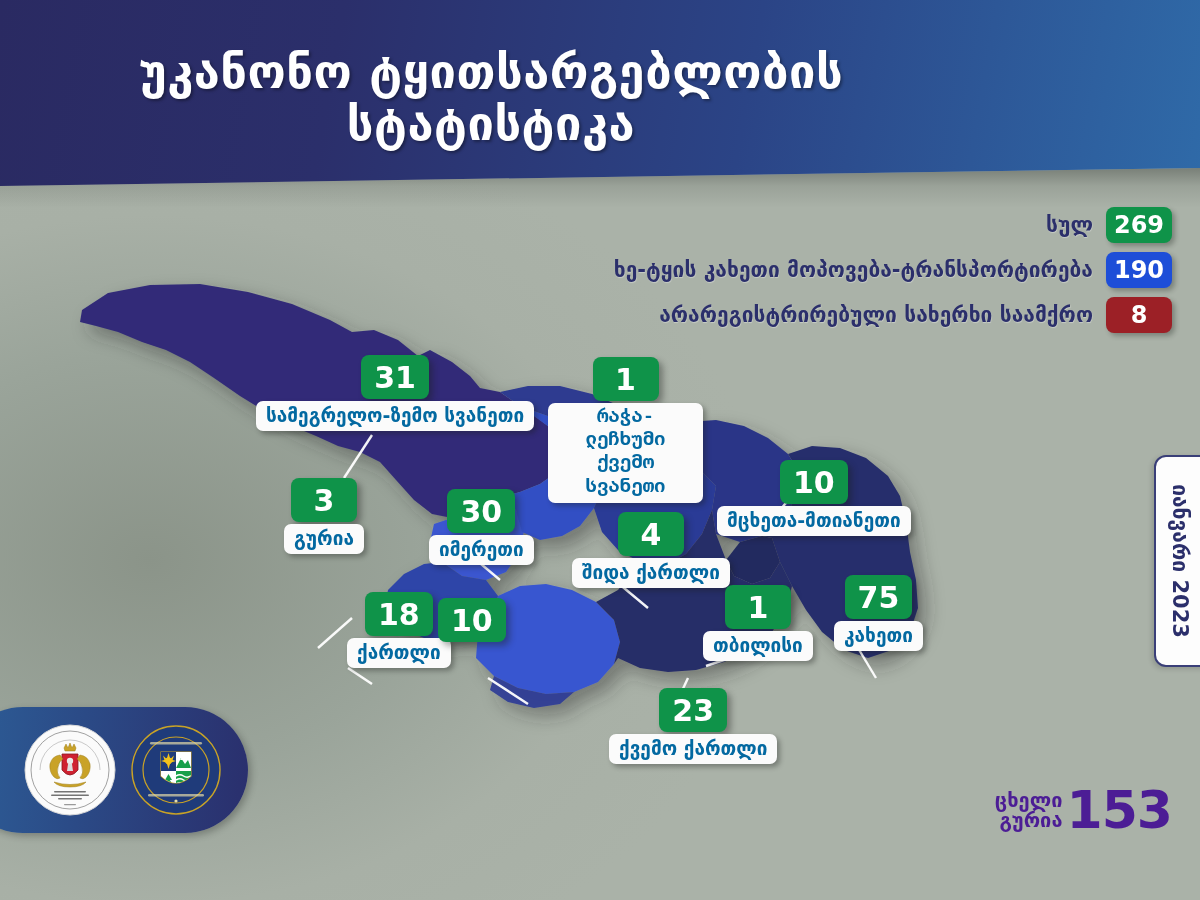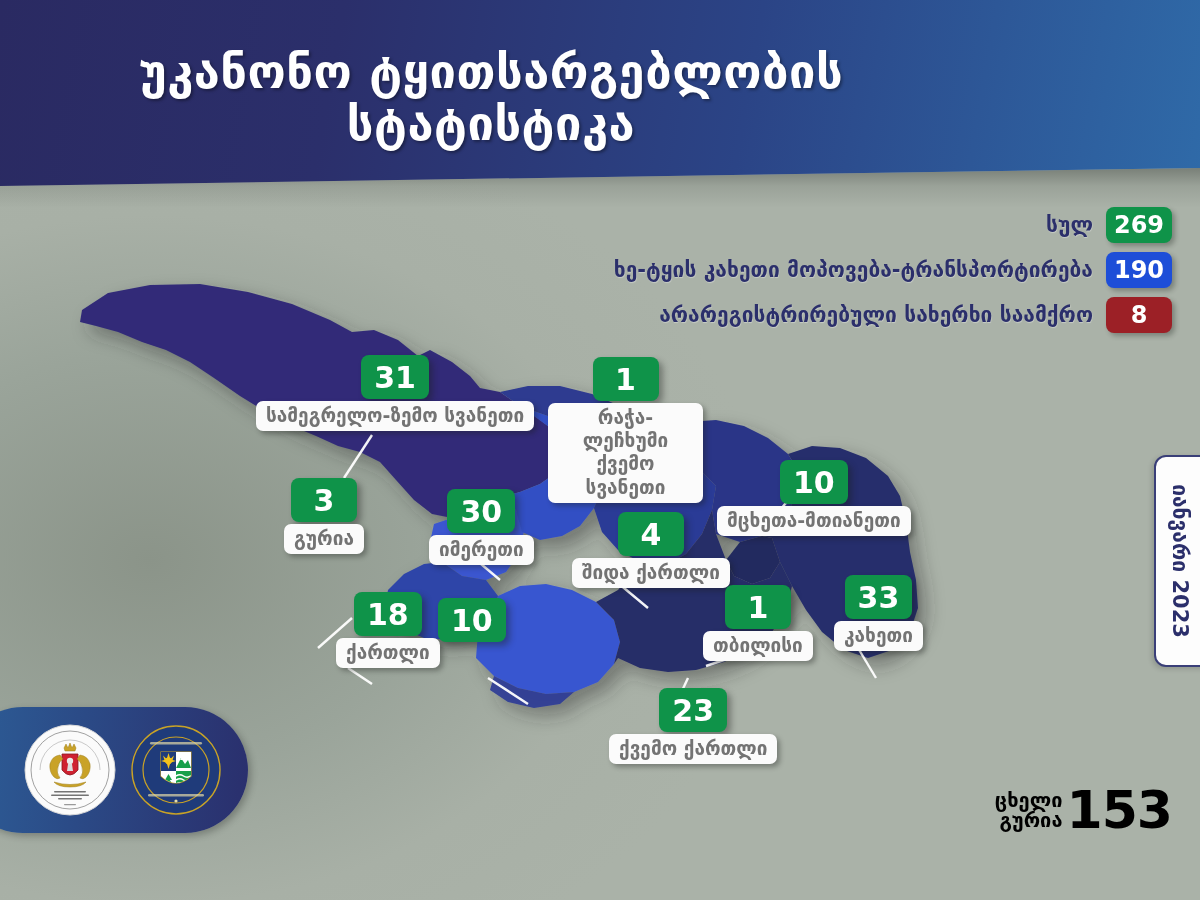--- a/index.html
+++ b/index.html
@@ -69,25 +69,25 @@
     height:44px; min-width:66px; padding:0 13px;
     background:#0f9349; border-radius:8px; color:#fff;
     font-size:30px; font-weight:700;
     display:flex; align-items:center; justify-content:center;
     box-shadow:4px 4px 6px rgba(25,30,25,0.38);
   }
   .marker .pill {
     margin-top:2px;
     background:#fbfbfb; border-radius:7px;
     padding:3px 10px 4px;
-    color:#737373; font-size:19px; font-weight:700;
+    color:#0369a1; font-size:19px; font-weight:700;
     line-height:1.22; white-space:nowrap; text-align:center;
     box-shadow:3px 3px 5px rgba(25,30,25,0.35);
   }
-  .marker.two-line .pill { white-space:normal; }
+  .marker.two-line .pill { white-space:normal;font-family:Liberation Mono, monospace; }
   .marker.center { display:flex; flex-direction:column; align-items:center; }
 
   .leader { position:absolute; z-index:13; pointer-events:none; }
 
   
   #date-tab {
     position:absolute; right:-6px; top:455px;
     width:52px; height:212px;
     background:#fdfdfd;
     border:2px solid #3a3f78;
@@ -112,21 +112,21 @@
     display:flex; align-items:center; justify-content:flex-end;
     padding-right:26px; gap:14px;
     box-shadow:3px 3px 7px rgba(25,30,25,0.3);
   }
   .emblem { width:92px; height:92px; border-radius:50%; position:relative; }
   .emblem svg { display:block; }
 
   
   #hotline {
     position:absolute; right:28px; top:780px; z-index:12;
-    display:flex; align-items:center; color:#000000;
+    display:flex; align-items:center; color:#4c1d95;
   }
   #hotline .ht-words {
     font-size:20px; font-weight:700; line-height:1.0;
     text-align:right; margin-right:4px;
   }
   #hotline .ht-num { font-size:52px; font-weight:700; letter-spacing:-1px; }
 </style>
 </head>
 <body>
 
@@ -249,25 +249,25 @@
   <div class="count">4</div>
   <div class="pill">შიდა ქართლი</div>
 </div>
 
 <div class="marker center" style="left:703px; top:585px;">
   <div class="count">1</div>
   <div class="pill">თბილისი</div>
 </div>
 
 <div class="marker center" style="left:834px; top:575px;">
-  <div class="count">33</div>
+  <div class="count">75</div>
   <div class="pill">კახეთი</div>
 </div>
 
-<div class="marker center" style="left:336px; top:592px;">
+<div class="marker center" style="left:347px; top:592px;">
   <div class="count">18</div>
   <div class="pill">ქართლი</div>
 </div>
 
 <div class="marker center" style="left:438px; top:598px;">
   <div class="count">10</div>
 </div>
 
 <div class="marker center" style="left:609px; top:688px;">
   <div class="count">23</div>

